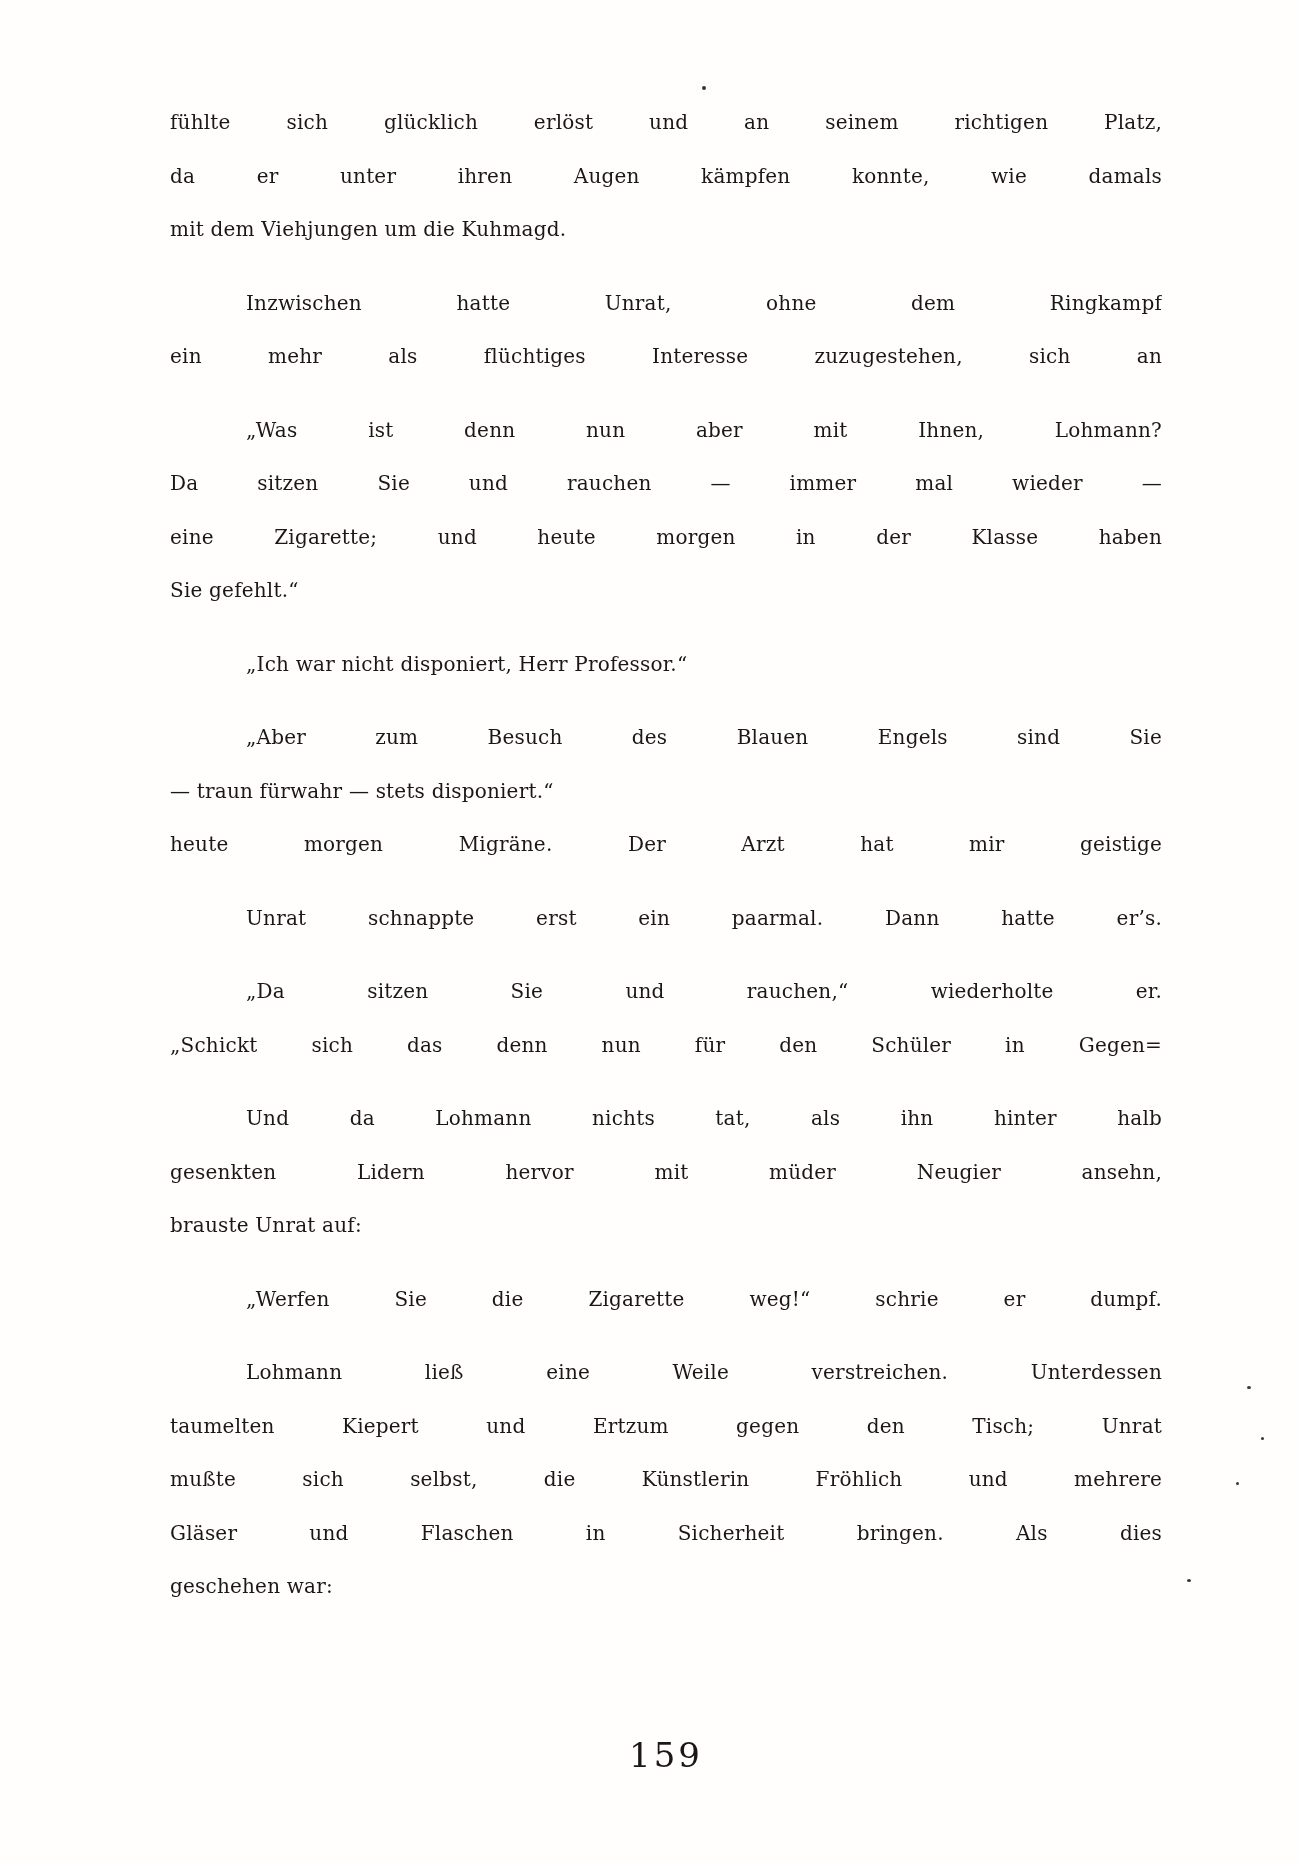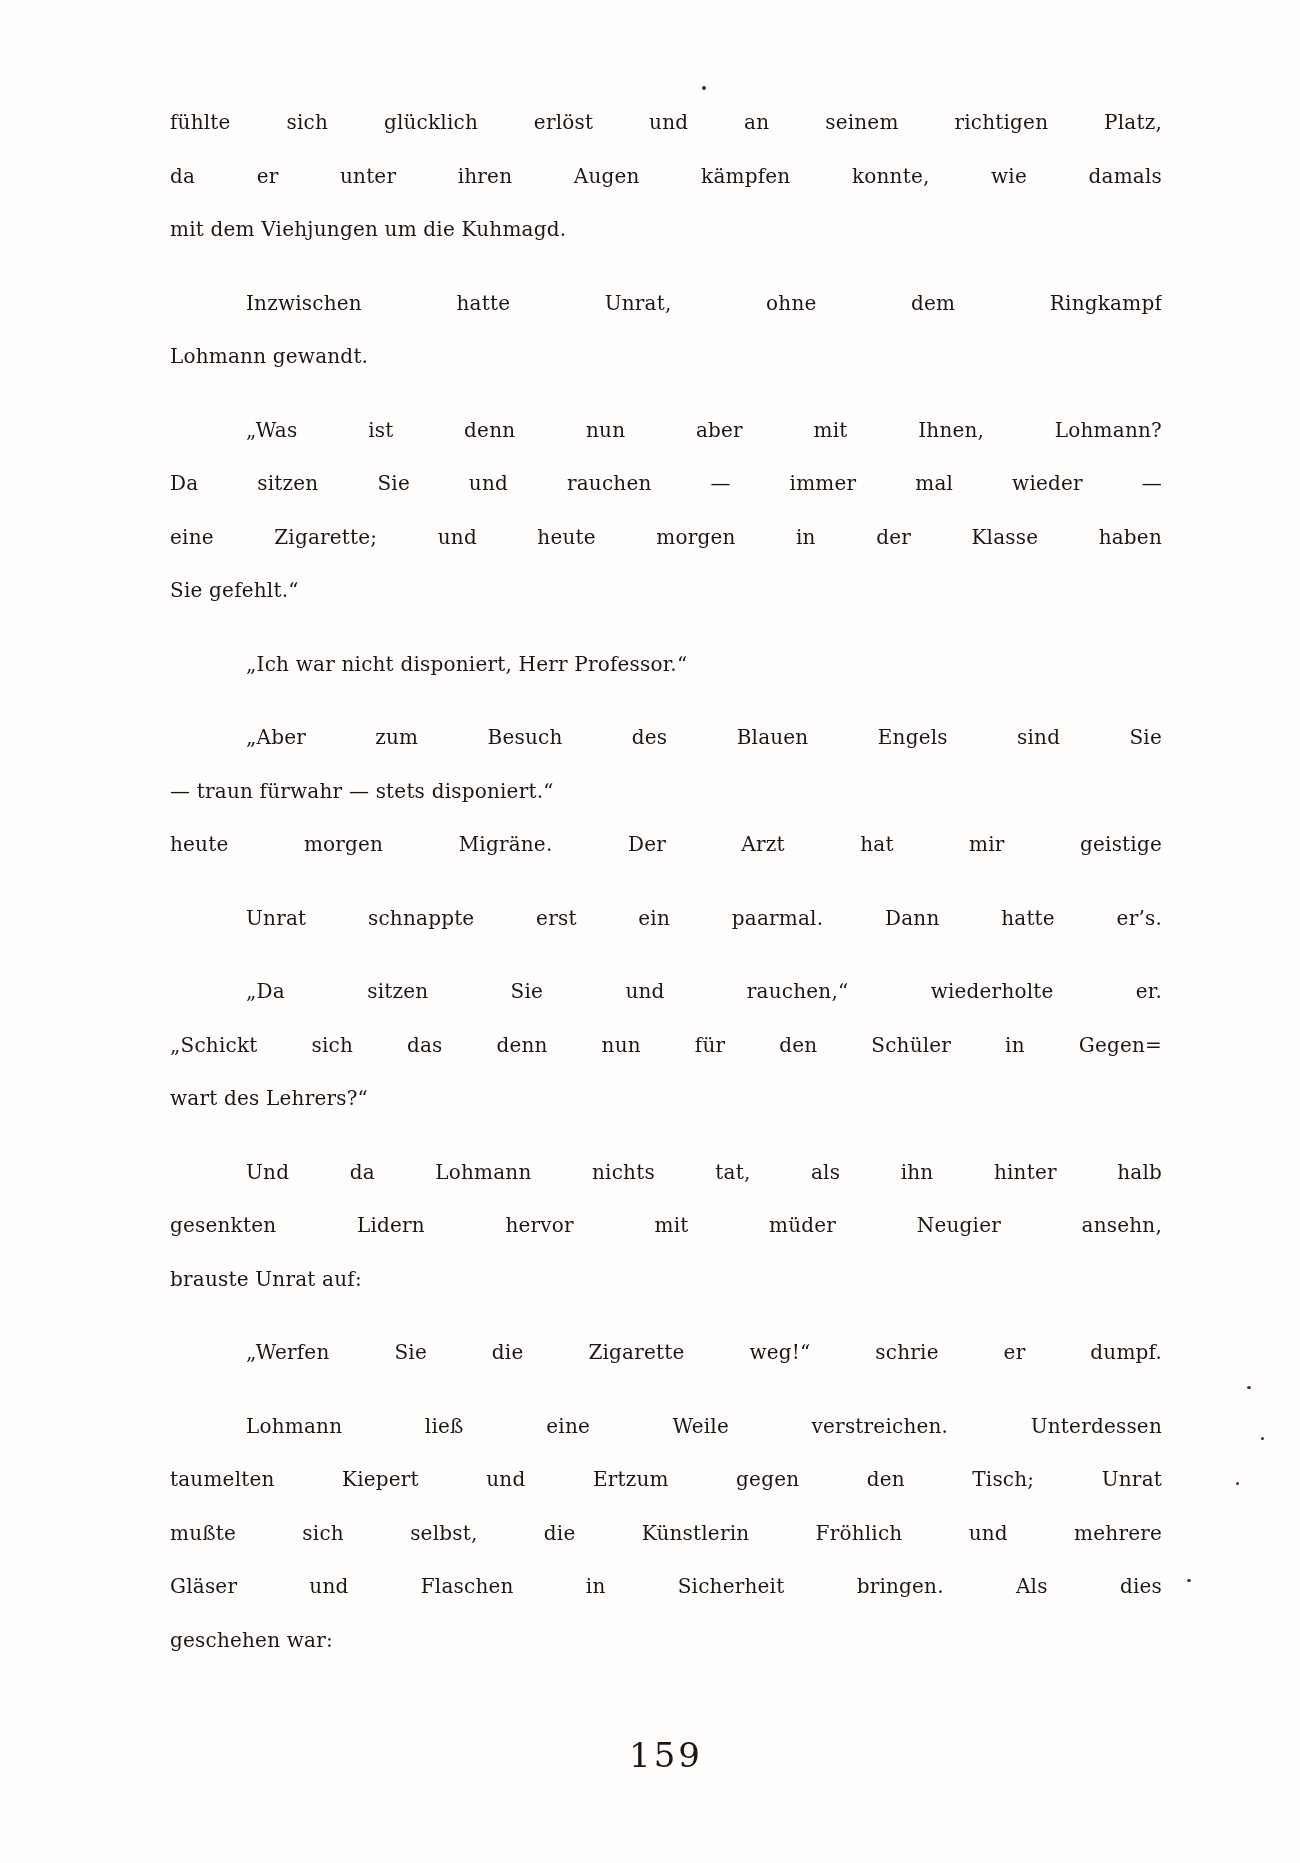--- a/index.html
+++ b/index.html
@@ -76,33 +76,32 @@
 </head>
 <body>
 
 <div class="page">
 
   <div class="text-block">
     <div class="line j">fühlte sich glücklich erlöst und an seinem richtigen Platz,</div>
     <div class="line j">da er unter ihren Augen kämpfen konnte, wie damals</div>
     <div class="line">mit dem Viehjungen um die Kuhmagd.</div>
     <div class="line j ind">Inzwischen hatte Unrat, ohne dem Ringkampf</div>
-    <div class="line">Lohmann gewandt.</div>
+    <div class="line j">ein mehr als flüchtiges Interesse zuzugestehen, sich an</div>
     <div class="line j ind">„Was ist denn nun aber mit Ihnen, Lohmann?</div>
     <div class="line j">Da sitzen Sie und rauchen — immer mal wieder —</div>
     <div class="line j">eine Zigarette; und heute morgen in der Klasse haben</div>
     <div class="line">Sie gefehlt.“</div>
     <div class="line ind">„Ich war nicht disponiert, Herr Professor.“</div>
     <div class="line j ind">„Aber zum Besuch des Blauen Engels sind Sie</div>
     <div class="line">— traun fürwahr — stets disponiert.“</div>
     <div class="line j">heute morgen Migräne. Der Arzt hat mir geistige</div>
     <div class="line j ind">Unrat schnappte erst ein paarmal. Dann hatte er’s.</div>
     <div class="line j ind">„Da sitzen Sie und rauchen,“ wiederholte er.</div>
     <div class="line j">„Schickt sich das denn nun für den Schüler in Gegen=</div>
-    <div class="line">wart des Lehrers?“</div>
     <div class="line j ind">Und da Lohmann nichts tat, als ihn hinter halb</div>
     <div class="line j">gesenkten Lidern hervor mit müder Neugier ansehn,</div>
     <div class="line">brauste Unrat auf:</div>
     <div class="line j ind">„Werfen Sie die Zigarette weg!“ schrie er dumpf.</div>
     <div class="line j ind">Lohmann ließ eine Weile verstreichen. Unterdessen</div>
     <div class="line j">taumelten Kiepert und Ertzum gegen den Tisch; Unrat</div>
     <div class="line j">mußte sich selbst, die Künstlerin Fröhlich und mehrere</div>
     <div class="line j">Gläser und Flaschen in Sicherheit bringen. Als dies</div>
     <div class="line">geschehen war:</div>
   </div>

